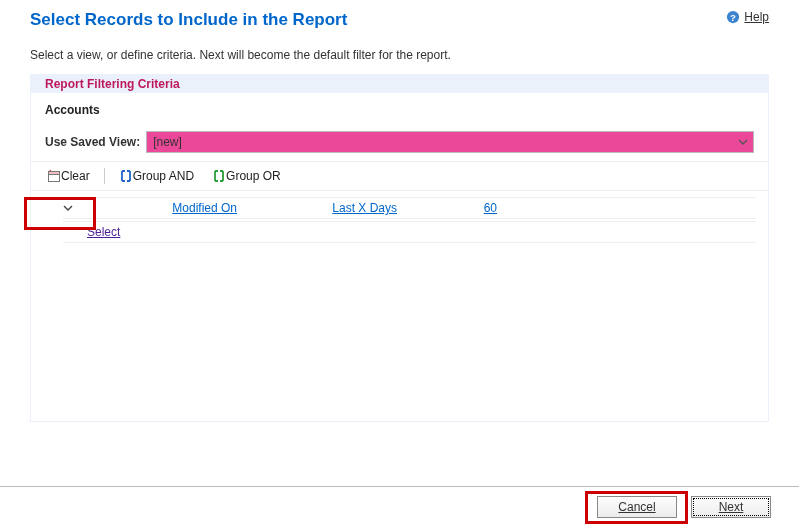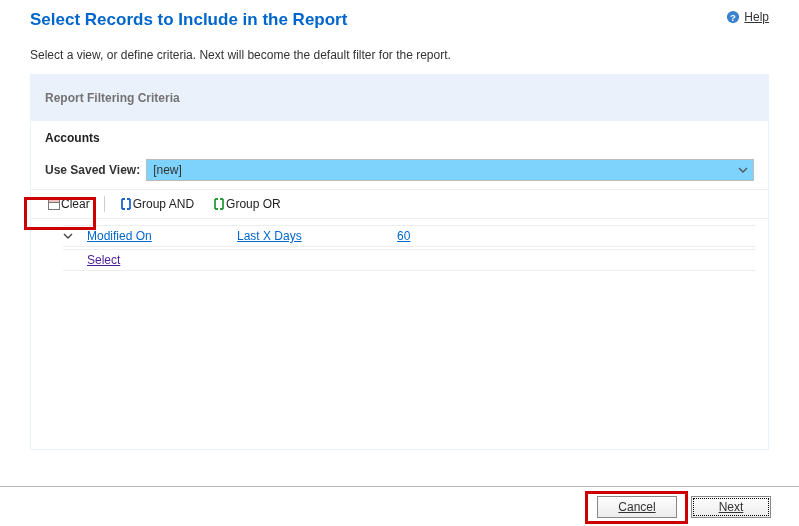--- a/index.html
+++ b/index.html
@@ -42,23 +42,23 @@
   .instruction {
     padding: 18px 30px 12px 30px;
     color: #333;
   }
   .panel {
     margin: 0 30px;
     border: 1px solid #eaf1fb;
   }
   .panel-header {
     background: #eaf1fb;
-    padding: 16px 14px;
+    padding: 2px 14px;
     font-weight: bold;
-    color: #737373;
+    color: #be185d;
     font-size: 12px;
   }
   .section-label {
     padding: 10px 14px 4px 14px;
     font-weight: bold;
     color: #222;
     font-size: 12px;
   }
   .saved-view-row {
     display: flex;
@@ -71,21 +71,21 @@
     margin-right: 6px;
   }
   .select-wrap {
     flex: 1;
     position: relative;
   }
   .select-box {
     width: 100%;
     height: 22px;
     border: 1px solid #bbb;
-    background: #7dd3fc;
+    background: #ec4899;
     padding: 2px 22px 2px 6px;
     font-size: 12px;
     line-height: 16px;
     color: #333;
     cursor: pointer;
   }
   .select-caret {
     position: absolute;
     right: 6px;
     top: 50%;
@@ -117,20 +117,21 @@
   }
   .clear-highlight {
     position: absolute;
     border: 3px solid #cc0000;
     pointer-events: none;
   }
   .criteria-area {
     padding: 6px 12px 0 32px;
     min-height: 230px;
     background: #fff;
+    text-align: right;
   }
   .criteria-row {
     display: flex;
     align-items: center;
     height: 22px;
     border: 1px solid #eee;
     border-left: none;
     border-right: none;
     margin-bottom: 2px;
   }

